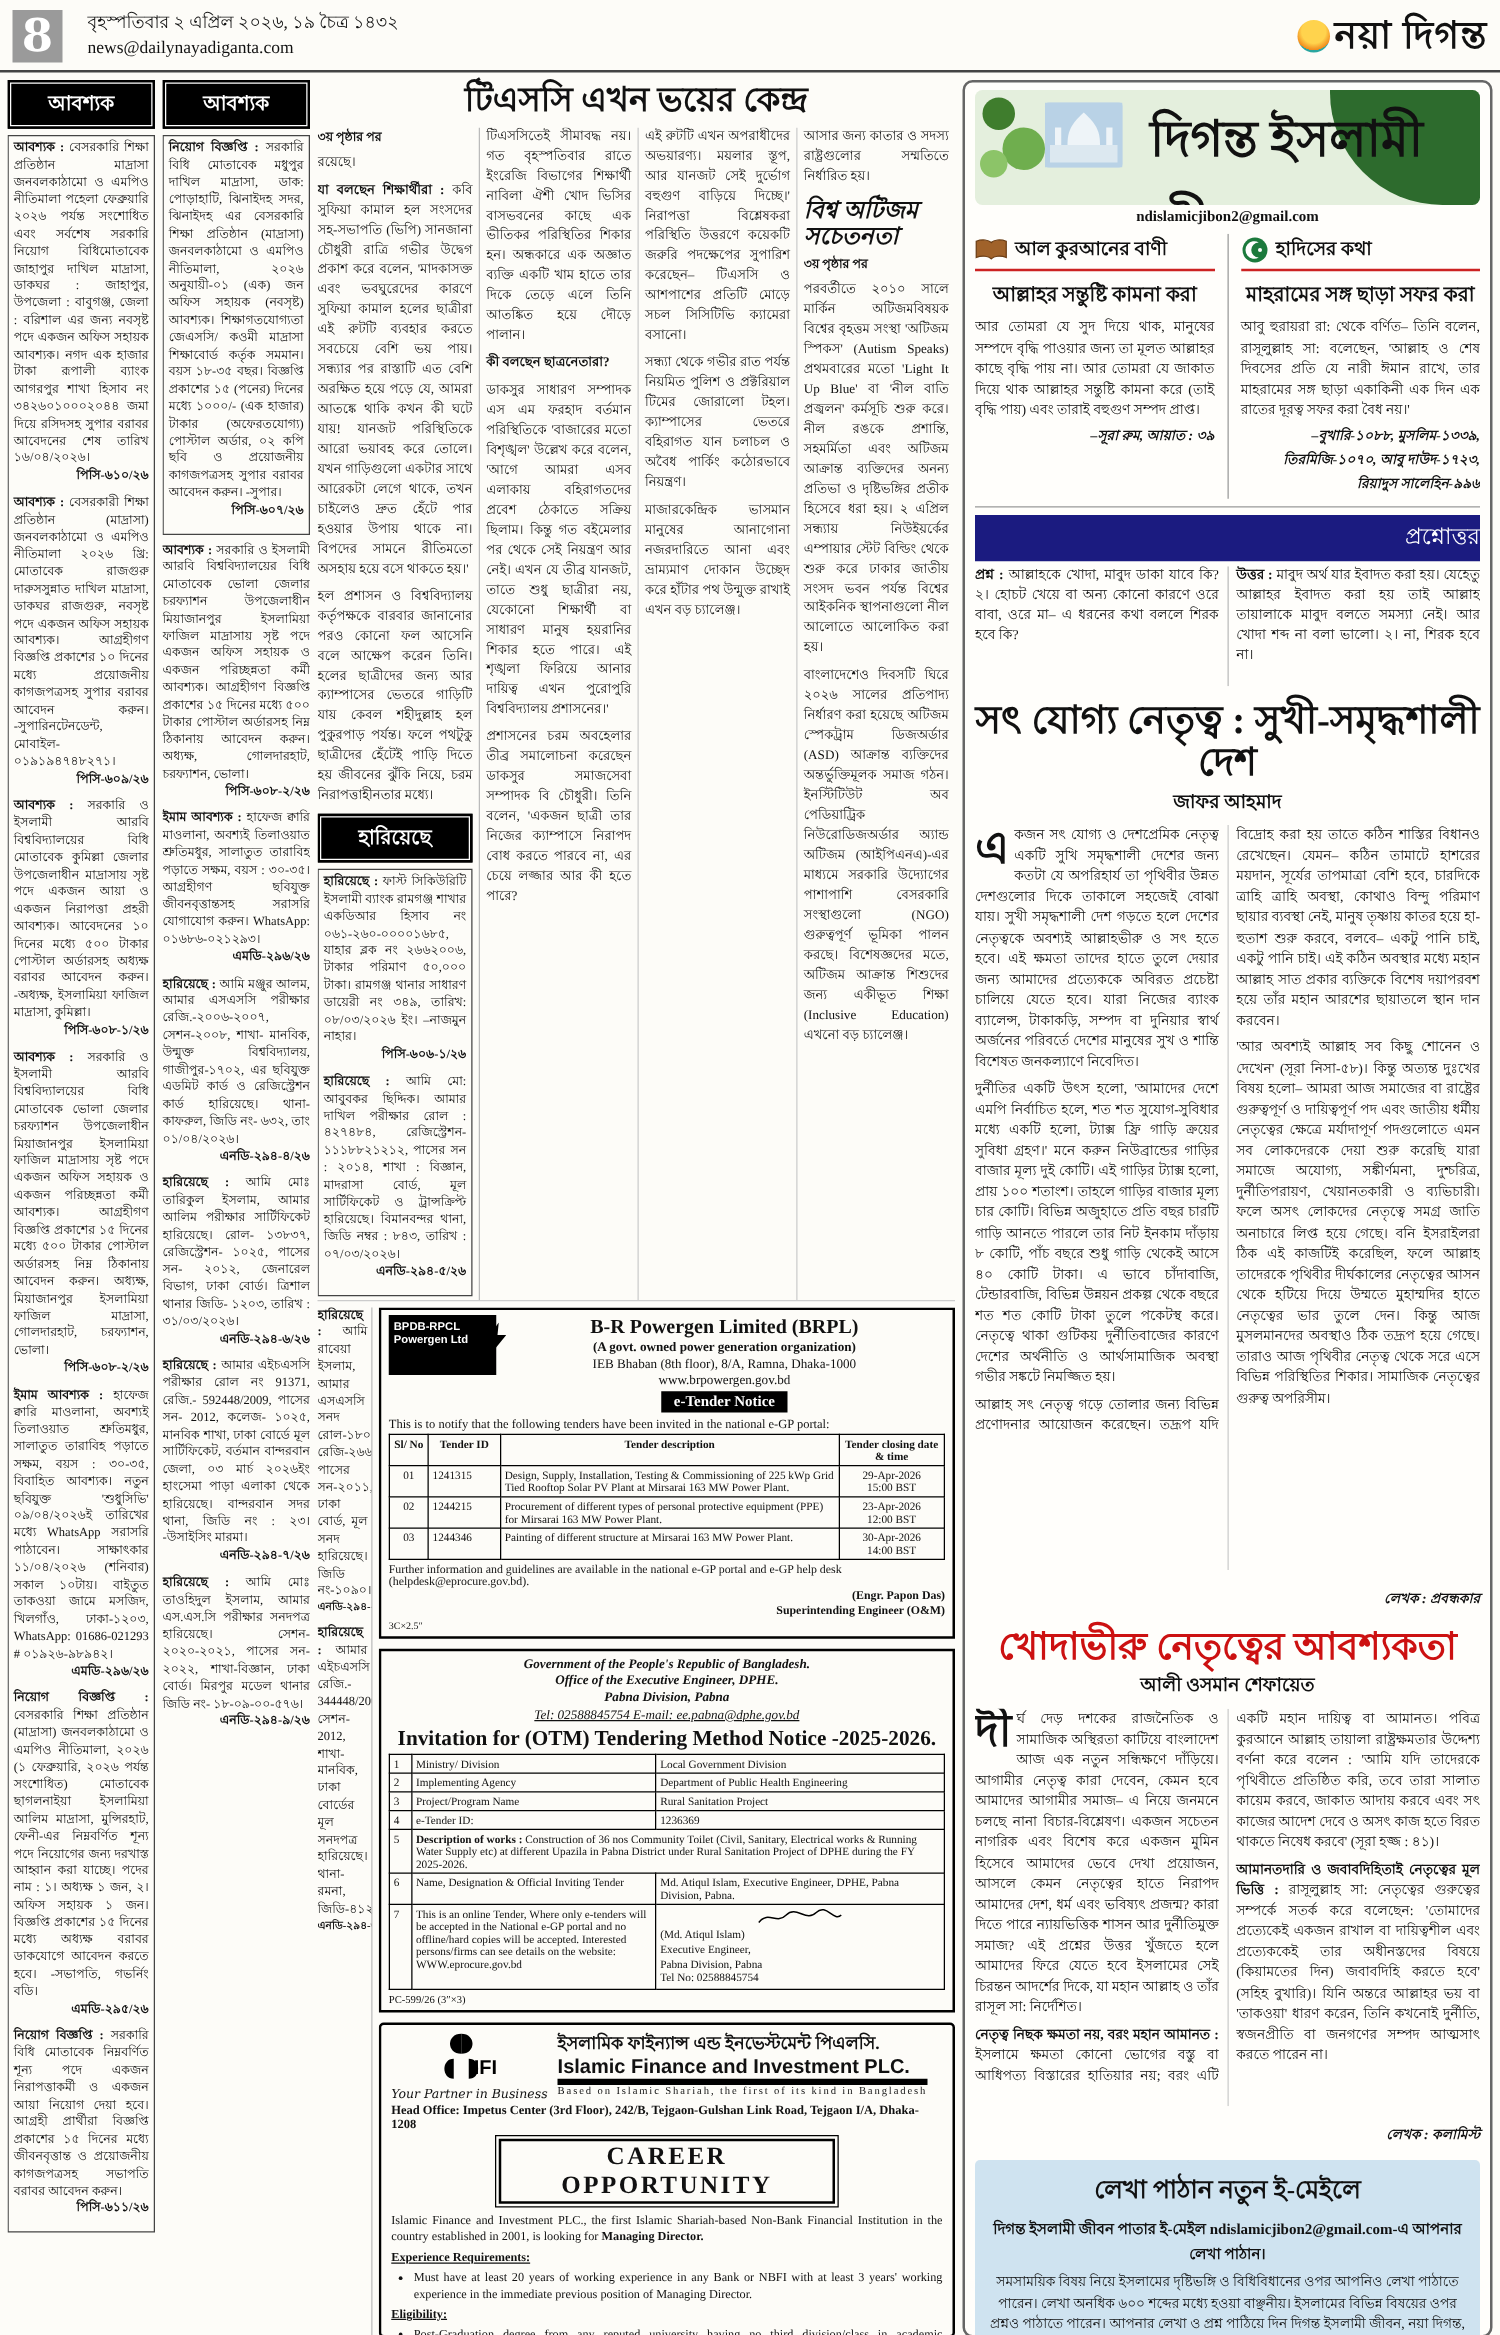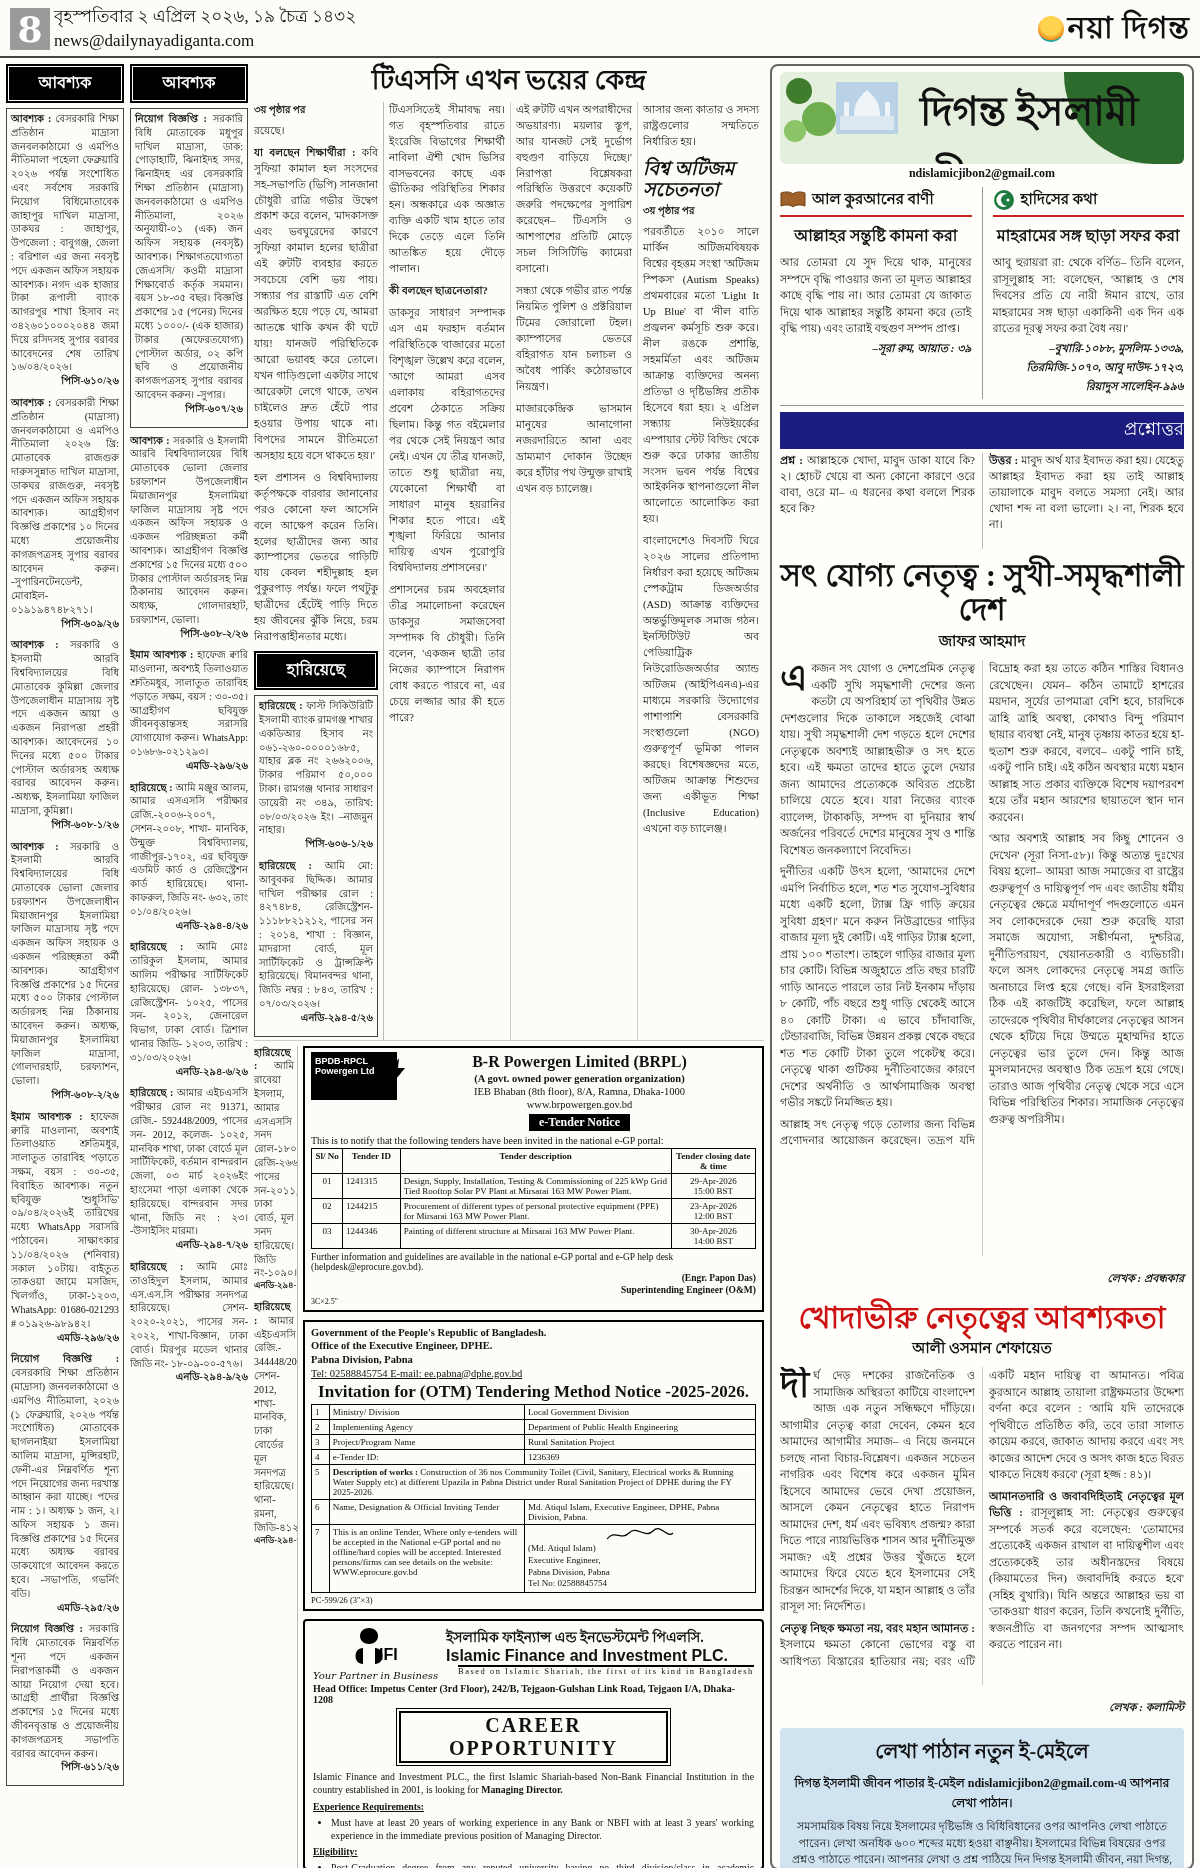--- a/index.html
+++ b/index.html
@@ -2,21 +2,21 @@
 <html><head>
 <meta charset="utf-8">
 <style>
   html,body{margin:0;padding:0;background:#e8e4da;}
   .page{width:1200px;height:1868px;background:#fdfcf8;color:#111;margin:0 auto;position:relative;
         font-family:"Liberation Serif","DejaVu Serif",serif;overflow:hidden;}
   
   .hdr{height:50px;display:flex;align-items:center;padding:4px 10px 2px;border-bottom:2px solid #444;}
   .pagenum{width:40px;height:42px;background:#9a9a9a;color:#fff;font-size:36px;font-weight:bold;
            display:flex;align-items:center;justify-content:center;font-family:"DejaVu Serif",serif;}
-  .dateblock{margin-left:4px;font-size:17px;line-height:1.4;}
+  .dateblock{margin-left:20px;font-size:14px;line-height:1.4;}
   .logo{margin-left:auto;display:flex;align-items:center;gap:4px;}
   .logo .sun{width:26px;height:26px;border-radius:50%;background:radial-gradient(circle at 50% 35%,#ffd34d 0 45%,#f08a1d 70%,#2aa6a0 71% 100%);}
   .logo .lg-txt{font-size:30px;font-weight:bold;letter-spacing:1px;}
   
   .main{display:flex;gap:6px;padding:6px 6px 0;height:1806px;overflow:hidden;}
   .colA{width:118px;flex:none;}
   .colB{width:118px;flex:none;}
   .mid{width:510px;flex:none;display:flex;flex-direction:column;}
   .islam{flex:1;border:2px solid #666;border-radius:8px;padding:6px 8px;overflow:hidden;background:#fffefb;}
   
@@ -56,36 +56,36 @@
   .brpl-intro{font-size:10px;margin:2px 0;}
   table.tnd{border-collapse:collapse;width:100%;font-size:9px;}
   table.tnd th,table.tnd td{border:1px solid #000;padding:2px 3px;vertical-align:top;text-align:left;}
   table.tnd th{text-align:center;font-size:9px;}
   .tnd-close{text-align:center !important;white-space:pre-line;}
   .brpl-foot{font-size:9.5px;margin:3px 0 0;}
   .brpl-sig{text-align:right;font-size:9.5px;font-weight:bold;line-height:1.3;}
   .size-note{font-size:8px;}
   
   .dphe{border:2px solid #000;padding:4px 6px;font-family:"Liberation Serif",serif;}
-  .dphe-hd{line-height:1.3;font-size:10.5px;font-weight:bold;}
+  .dphe-hd{text-align:center;line-height:1.3;font-size:10.5px;font-weight:bold;font-style:italic;}
   .dphe-hd .und{text-decoration:underline;font-weight:normal;}
   .dphe-title{font-size:17px;font-weight:bold;text-align:center;margin:2px 0;}
   table.dp{border-collapse:collapse;width:100%;font-size:9px;}
   table.dp td{border:1px solid #000;padding:2px 3px;vertical-align:top;}
   .sig-block{white-space:pre-line;text-align:left;font-size:9px;line-height:1.3;}
   .squig{display:block;margin:0 auto;}
   .pcnote{font-size:8.5px;margin-top:2px;}
   
   .ifil{border:2px solid #000;border-radius:4px;padding:5px 8px 0;font-family:"Liberation Serif",serif;
         display:flex;flex-direction:column;overflow:hidden;flex:1;}
   .ifil-top{display:flex;gap:8px;align-items:center;}
   .ifil-names{line-height:1.15;}
   .ifil-bn{font-size:14px;font-weight:bold;}
   .ifil-en{font-size:16px;font-weight:bold;font-family:"Liberation Sans",sans-serif;}
-  .ifil-base{font-size:8.5px;letter-spacing:1.5px;border-top:2px solid #000000;margin-left:12px;}
+  .ifil-base{font-size:8.5px;letter-spacing:1.5px;border-top:5px solid #000000;}
   .tagline{font-size:10px;font-style:italic;font-family:"DejaVu Serif",serif;}
   .ifil-ho{font-size:10px;font-weight:bold;margin:2px 0;}
   .career{border:2px solid #000;outline:1px solid #000;outline-offset:2px;display:block;width:60%;margin:4px auto;
           text-align:center;font-size:20px;font-weight:bold;letter-spacing:2px;padding:1px 0;}
   .ifil-body{font-size:9.8px;line-height:1.35;text-align:justify;}
   .ifil-body p{margin:3px 0;}
   .ifil-body ul{margin:2px 0 2px 18px;padding:0;}
   .ifil-body li{margin:2px 0;}
   .uh{font-weight:bold;text-decoration:underline;}
   

